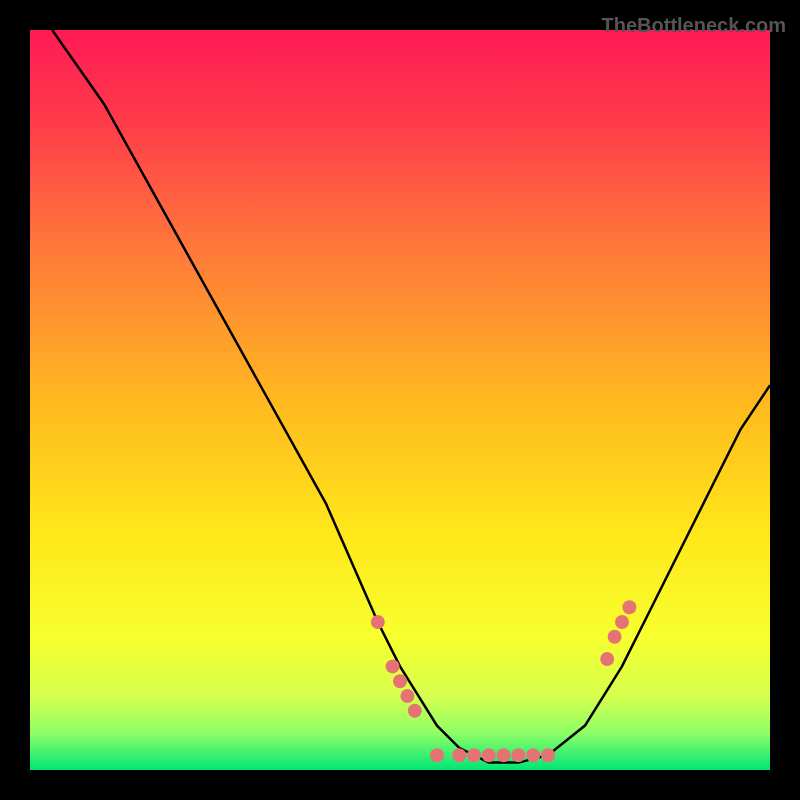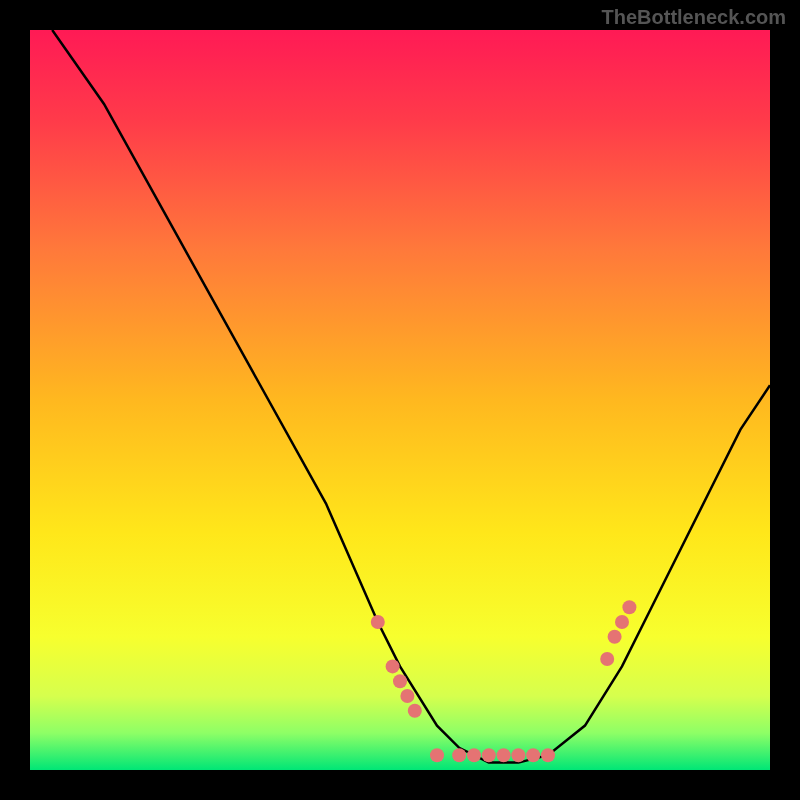--- a/index.html
+++ b/index.html
@@ -12,21 +12,21 @@
     font-family: Arial, sans-serif;
   }
   .container {
     position: relative;
     width: 800px;
     height: 800px;
     background: #000;
   }
   .watermark {
     position: absolute;
-    top: 6px;
+    top: 14px;
     right: 14px;
     color: #555;
     font-size: 20px;
     font-weight: bold;
     z-index: 10;
   }
   .plot-area {
     position: absolute;
     left: 30px;
     top: 30px;

